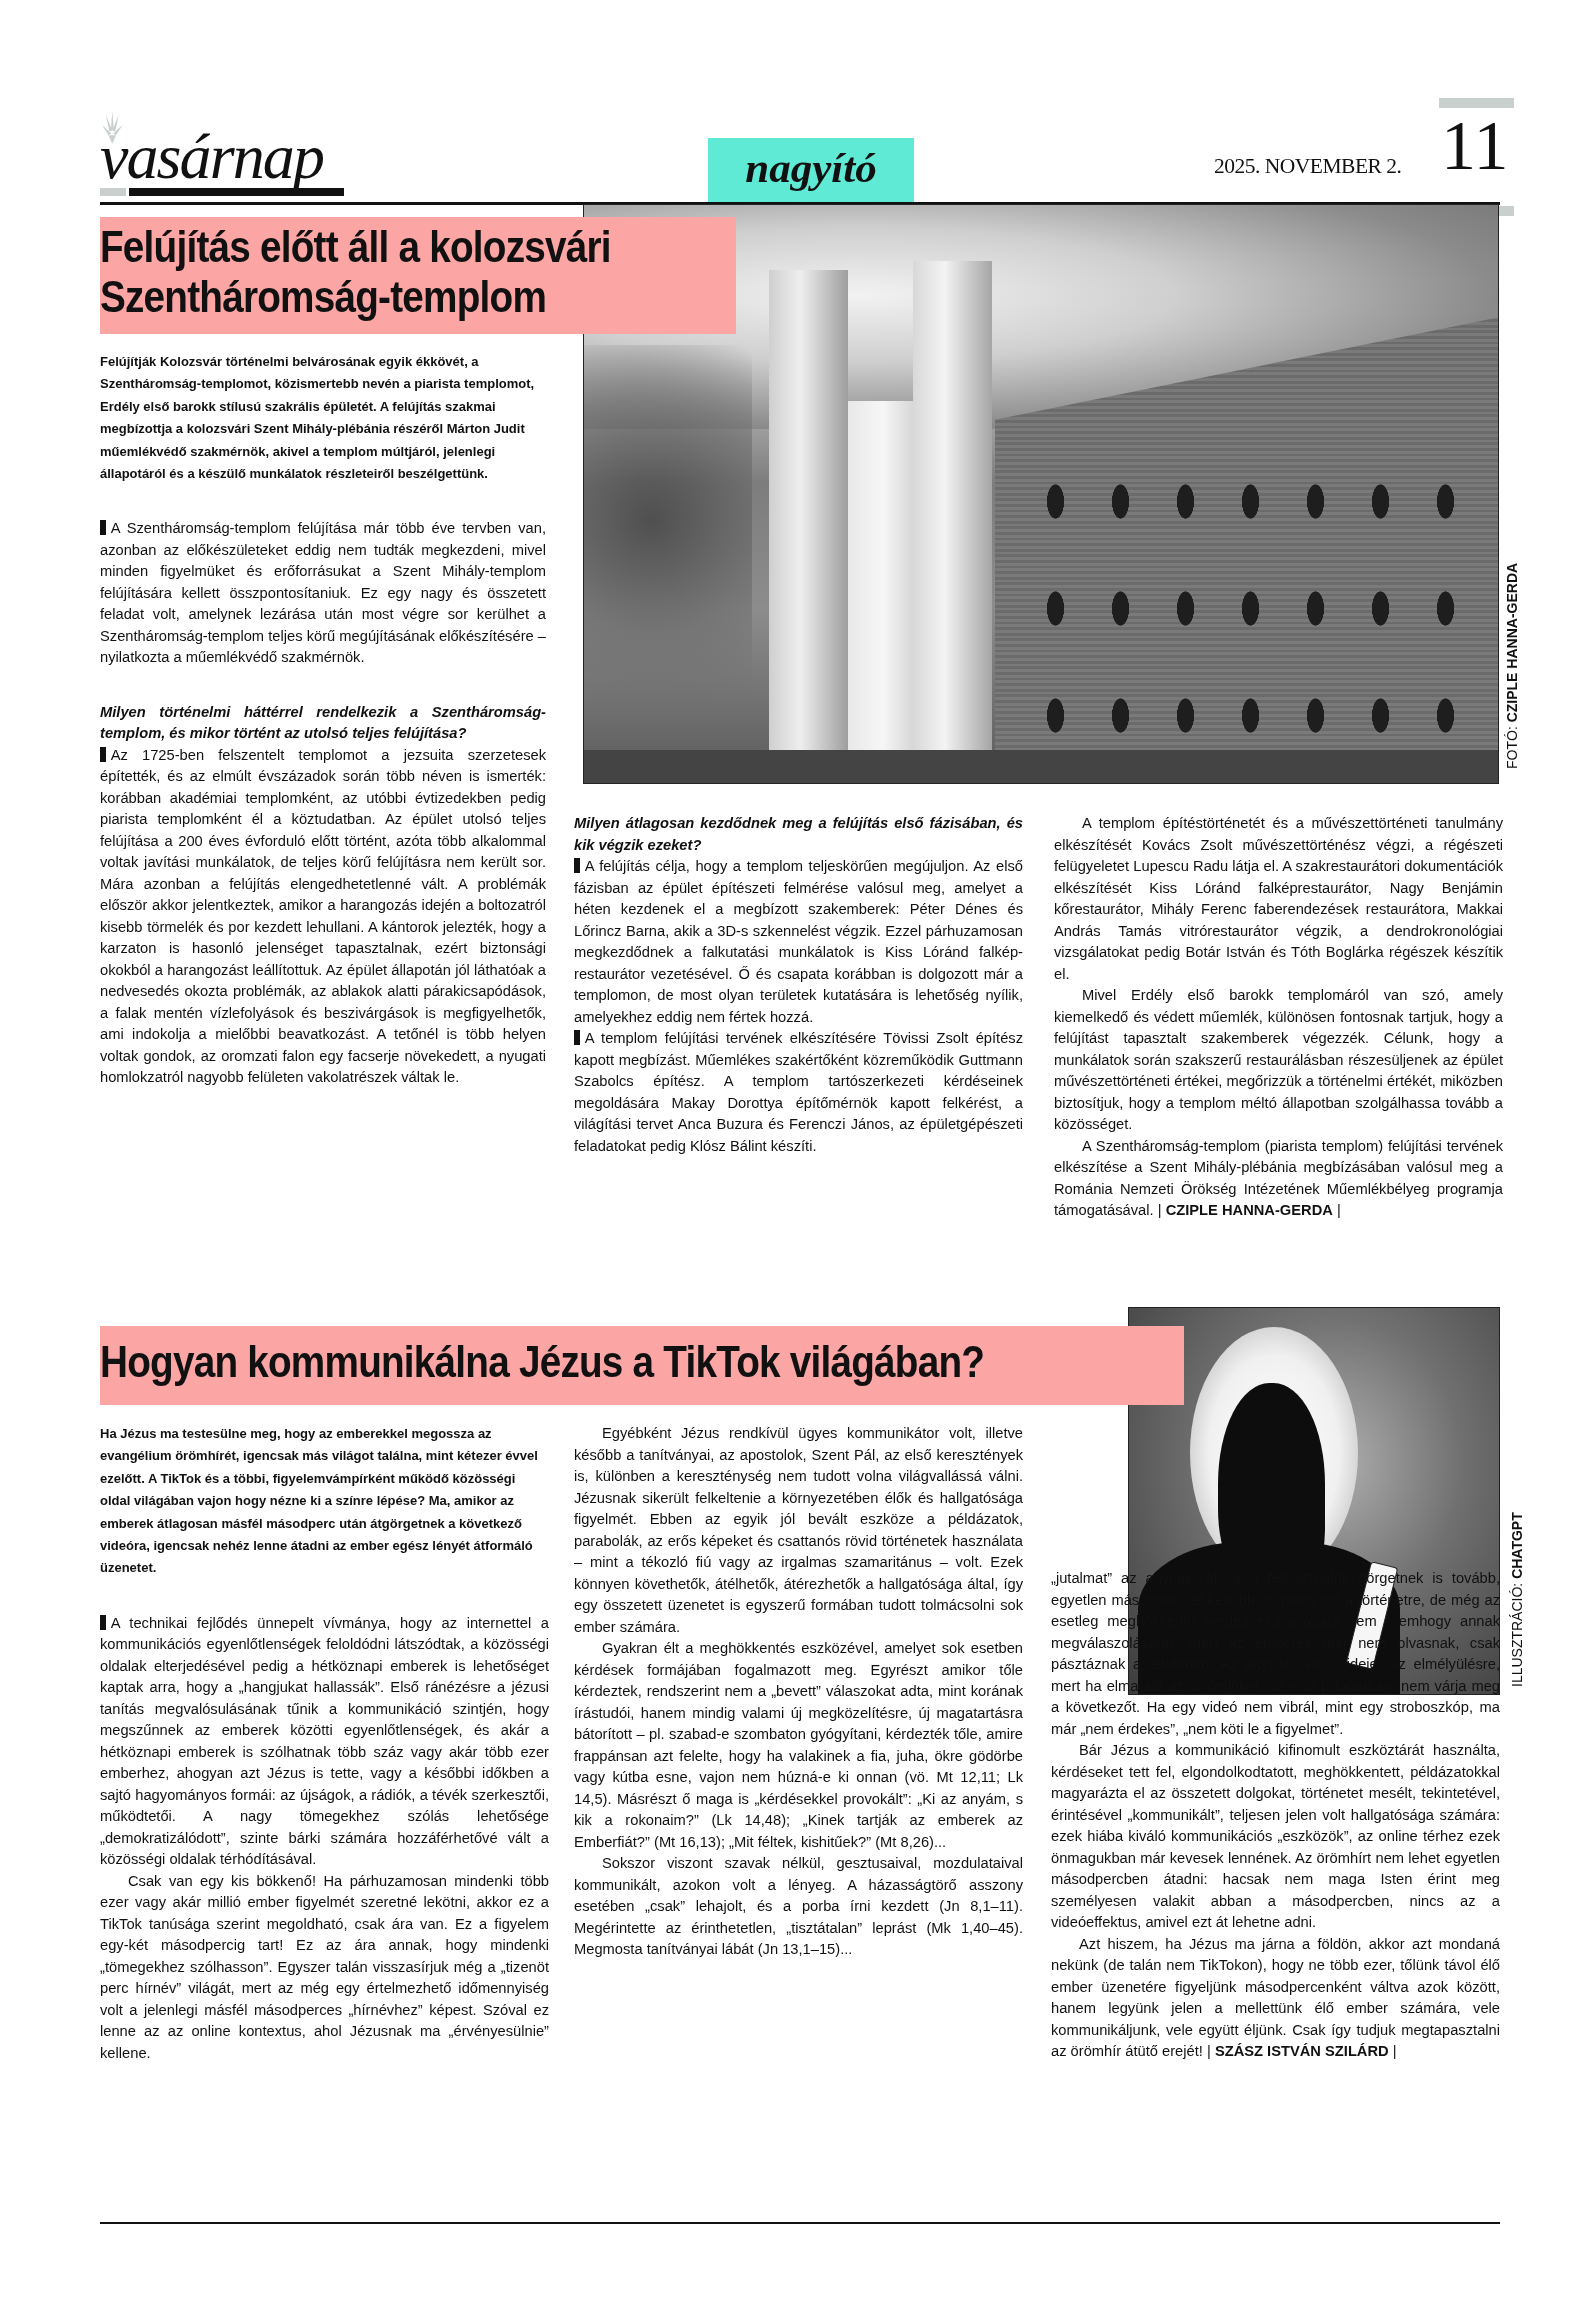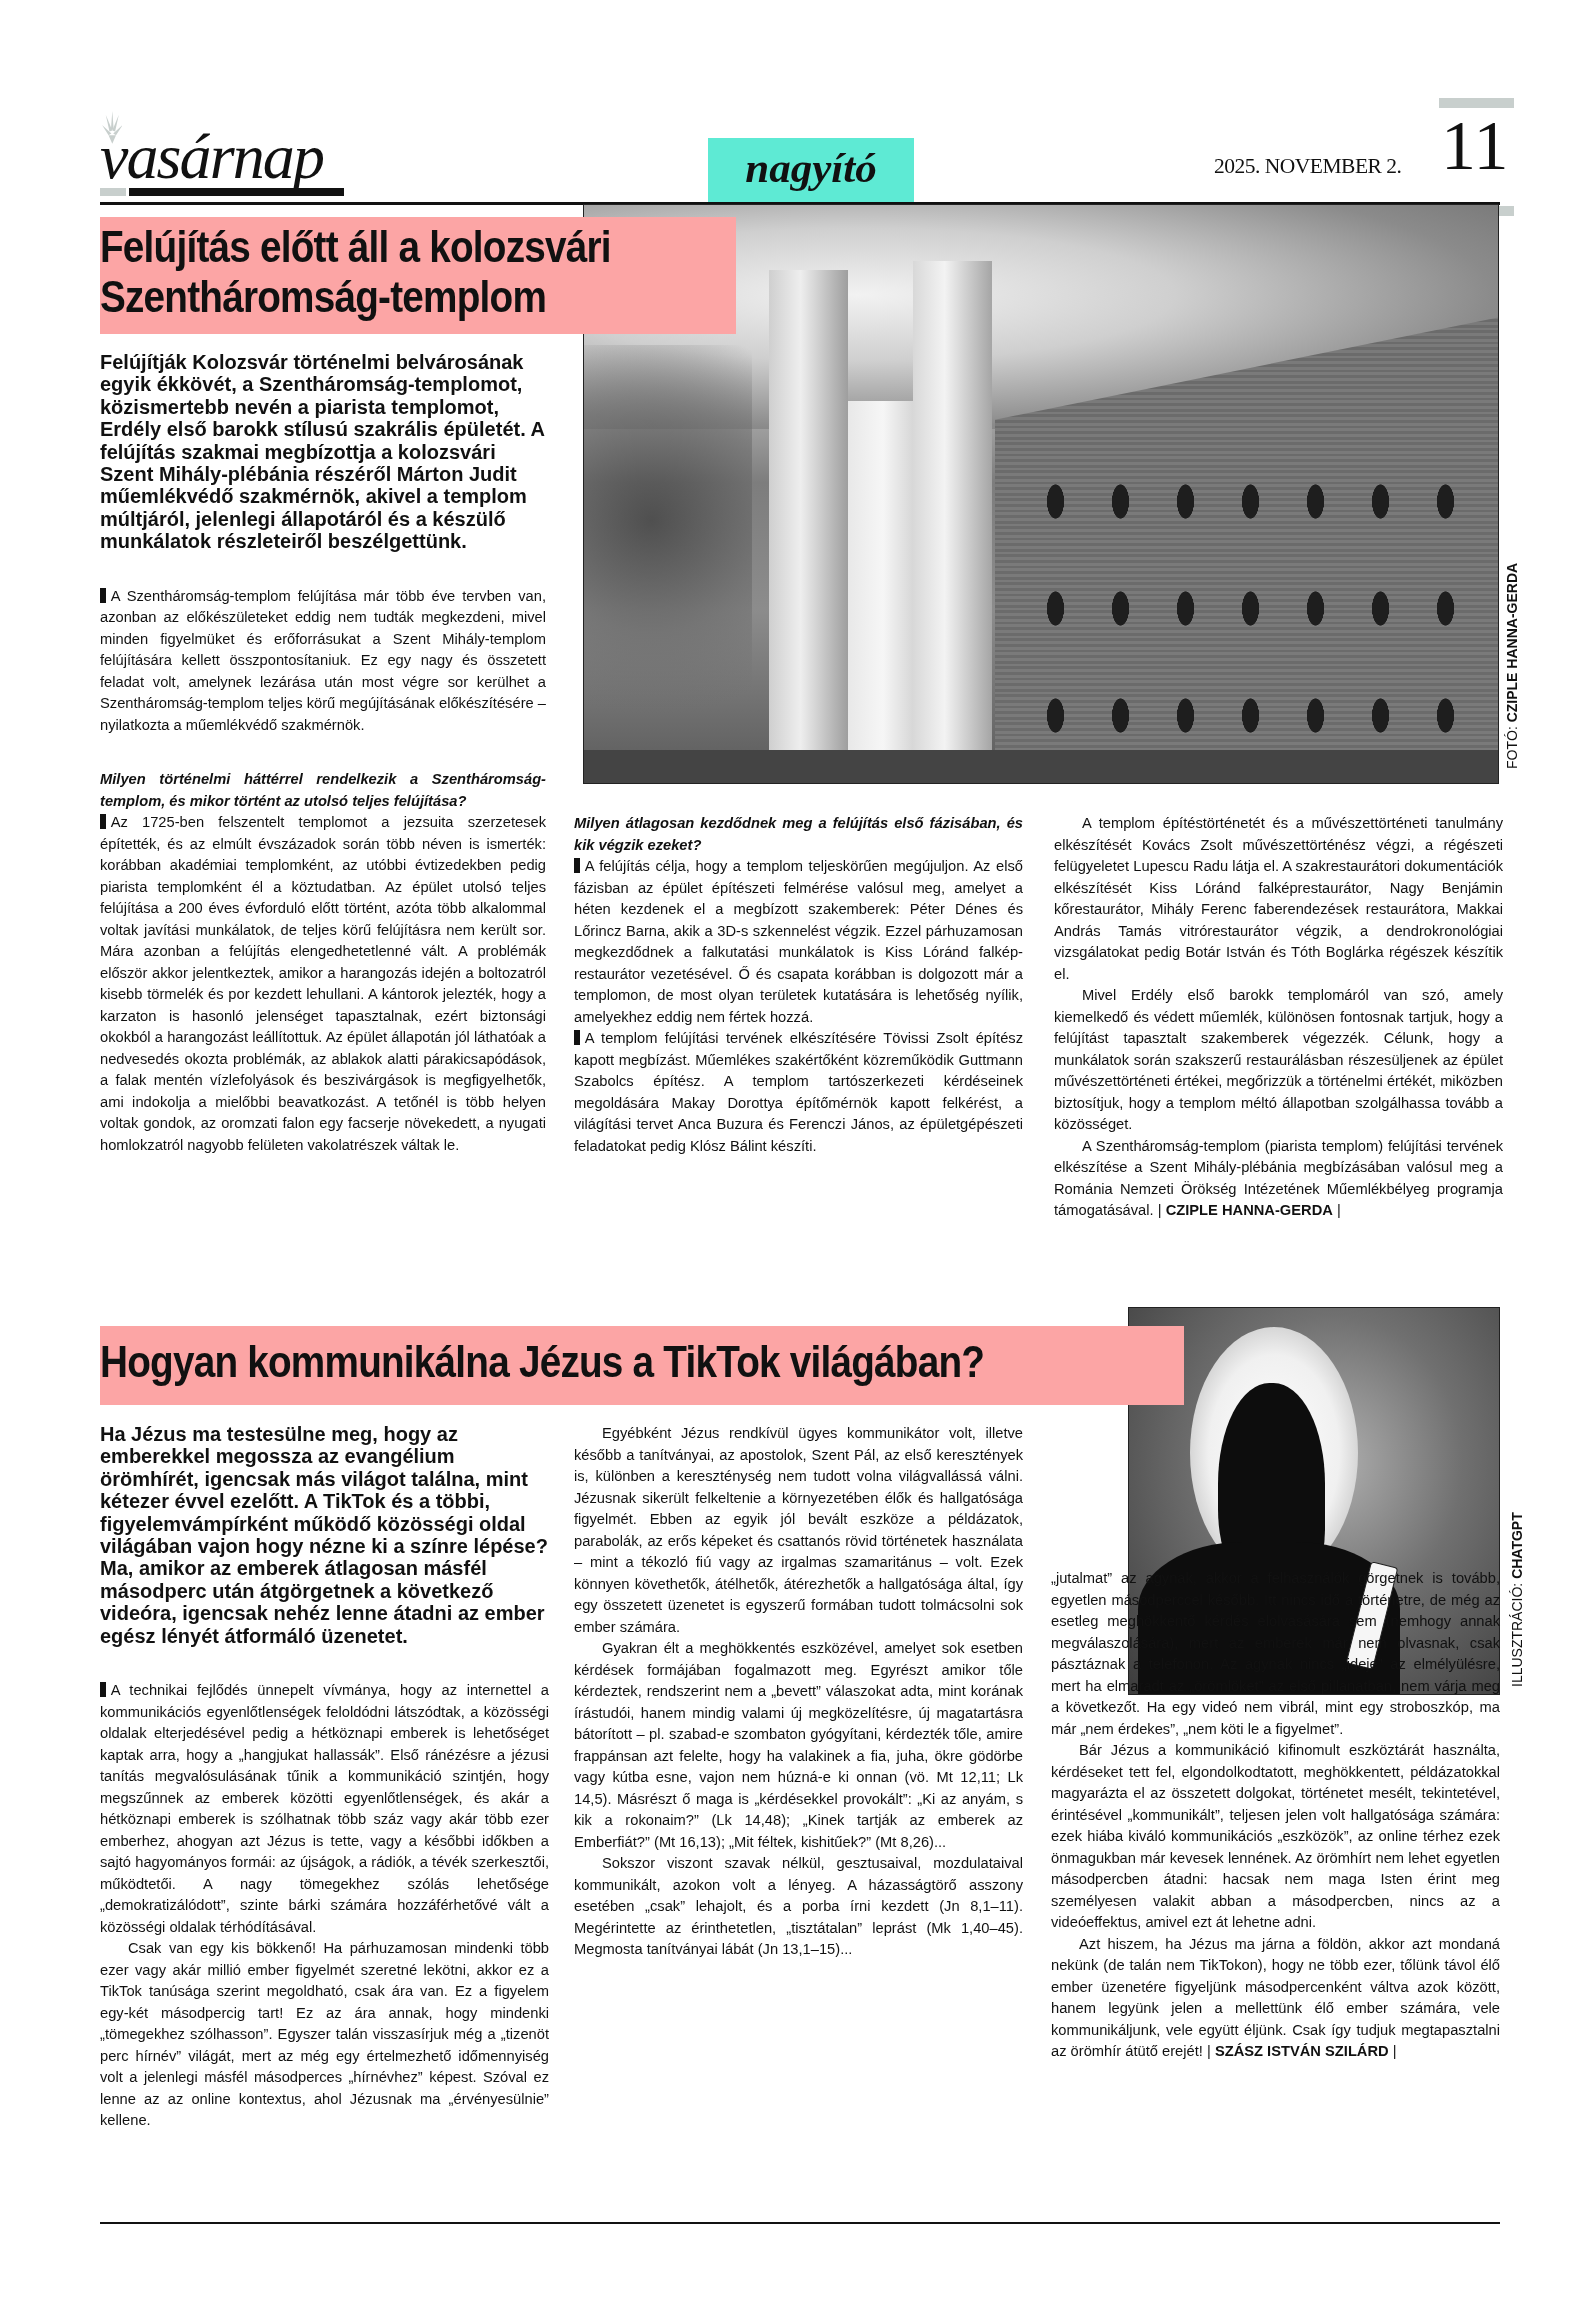--- a/index.html
+++ b/index.html
@@ -56,21 +56,21 @@
   .hl1 { position: absolute; left: 0; top: 4.7px; font-size: 45px; transform: scaleX(0.86); transform-origin: left top; width: 738px; }
   .hl2-box { left: 100px; top: 1326px; width: 1084px; height: 79px; }
   .hl2 { position: absolute; left: 0; top: 11.2px; font-size: 45px; transform: scaleX(0.86); transform-origin: left top; white-space: nowrap; }
 
   
   .col { position: absolute; font-family: "Liberation Sans", "DejaVu Sans", sans-serif; font-size: 14.7px; line-height: 21.5px; color: #111; text-align: justify; hyphens: manual; }
   .col p { margin: 0; text-indent: 28px; }
   .col p.first { text-indent: 0; }
   .col p.q { text-indent: 0; font-weight: bold; font-style: italic; margin-top: 14px; }
   .col p.gap { margin-top: 33px; }
-  .lead { font-weight: bold; font-size: 20px; line-height: 22.4px; text-align: left; }
+  .lead { font-weight: bold; font-size: 13px; line-height: 22.4px; text-align: left; }
   .marker { display: inline-block; width: 6px; height: 15px; background: #111; margin-right: 4.7px; vertical-align: -1.9px; }
   .byline { font-weight: bold; text-transform: uppercase; }
   .colA1 { left: 100px; top: 351px; width: 446px; }
   .colB1 { left: 574px; top: 813px; width: 449px; }
   .colC1 { left: 1054px; top: 813px; width: 449px; }
   .colA2 { left: 100px; top: 1423px; width: 449px; }
   .colB2 { left: 574px; top: 1423px; width: 449px; }
   .colC2 { left: 1051px; top: 1568px; width: 449px; }
 
   .rule-bottom { position: absolute; left: 100px; top: 2222px; width: 1400px; height: 1.9px; background: #111; }

